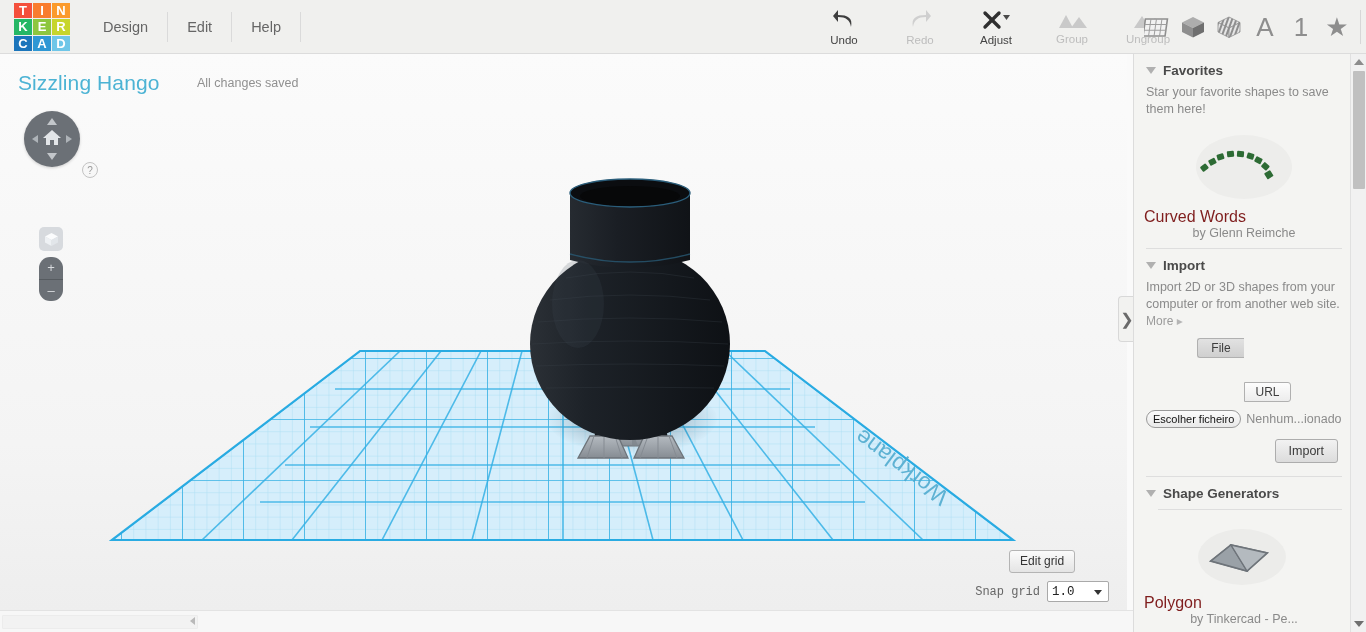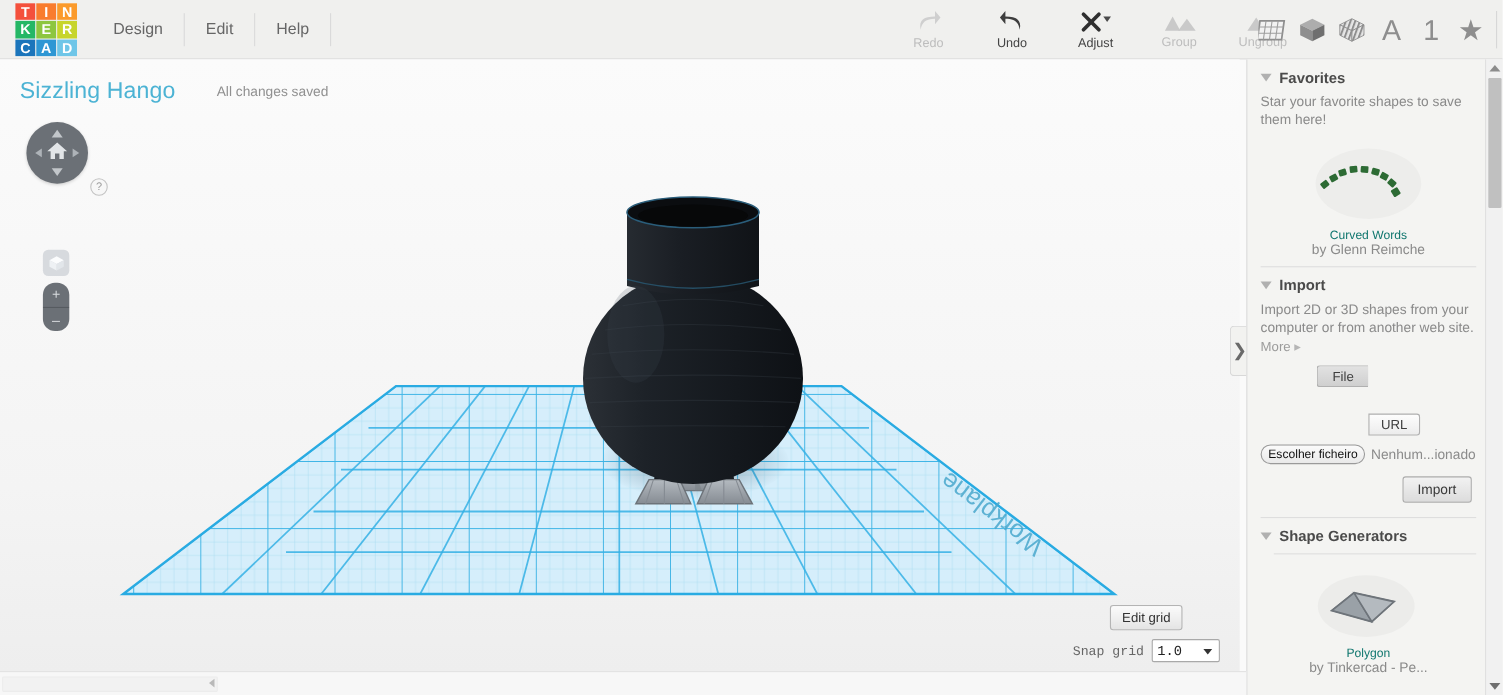--- a/index.html
+++ b/index.html
@@ -153,21 +153,21 @@
     width: 0; height: 0; border-left: 5px solid transparent; border-right: 5px solid transparent;
     border-top: 7px solid #b0b0b0;
   }
   .sec-title { font-size: 13.5px; font-weight: bold; color: #4a4a4a; }
   .sec-title.sub { font-weight: bold; color: #555; font-size: 13px; }
   .sec-text { font-size: 12.5px; color: #8a8a8a; line-height: 17px; padding: 0 2px; }
   .more { font-size: 12px; color: #9b9b9b; padding: 1px 2px 0; }
   .more .arr { color: #b5b5b5; }
 
   .thumb-wrap { height: 80px; display: flex; align-items: center; justify-content: center; margin-top: 6px; }
-  .thumb-name { text-align: center; font-size: 11px; color: #0f766e; margin-top: 4px; }
+  .thumb-name { text-align: left; font-size: 16px; color: #7f1d1d; margin-top: 4px; }
   .thumb-by  { text-align: center; font-size: 12.5px; color: #8a8a8a; }
   .divider { height: 1px; background: #dedede; margin: 8px 2px 0; }
 
   .seg {
     display: flex; justify-content: center; margin-top: 10px;
   }
   .seg-btn {
     width: 47px; height: 20px; display: flex; align-items: center; justify-content: center;
     font-size: 12px; color: #3e3e3e; border: 1px solid #b0b0b0;
     background: linear-gradient(180deg,#fdfdfd,#ececec);
@@ -256,36 +256,36 @@
       </div>
       <div class="menu-sep"></div>
       <div class="menu-item">
         <span>Help</span>
       </div>
       <div class="menu-sep"></div>
     </div>
 
     <div class="tools">
 
+      <div class="tool">
+        <span>
+          <svg width="26" height="22" viewBox="0 0 26 22">
+            <path d="M7 6 L7 1 L2 7 L7 13 L7 8 C15 8 19 11 20 18 C22 9 17 6 7 6 Z" fill="#3e3e3e"></path>
+          </svg>
+        </span>
+        <span class="tlabel">Undo</span>
+      </div>
+
       <div class="tool disabled">
         <span>
           <svg width="26" height="22" viewBox="0 0 26 22">
             <path d="M19 6 L19 1 L24 7 L19 13 L19 8 C11 8 7 11 6 18 C4 9 9 6 19 6 Z" fill="#cfcfcf"></path>
           </svg>
         </span>
         <span class="tlabel">Redo</span>
-      </div>
-
-      <div class="tool">
-        <span>
-          <svg width="26" height="22" viewBox="0 0 26 22">
-            <path d="M7 6 L7 1 L2 7 L7 13 L7 8 C15 8 19 11 20 18 C22 9 17 6 7 6 Z" fill="#3e3e3e"></path>
-          </svg>
-        </span>
-        <span class="tlabel">Undo</span>
       </div>
 
       <div class="tool">
         <span>
           <svg width="30" height="22" viewBox="0 0 30 22">
             <g stroke="#2f2f2f" stroke-width="3.4" stroke-linecap="round">
               <line x1="4" y1="4" x2="18" y2="18"></line>
               <line x1="18" y1="4" x2="4" y2="18"></line>
             </g>
             <path d="M22 6 L29 6 L25.5 11 Z" fill="#4a4a4a"></path>

